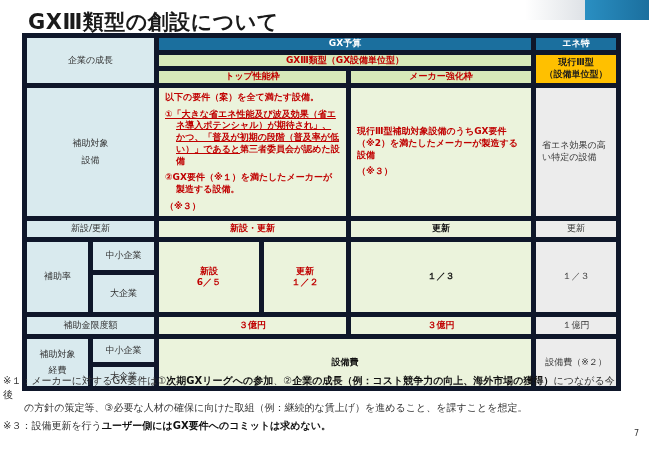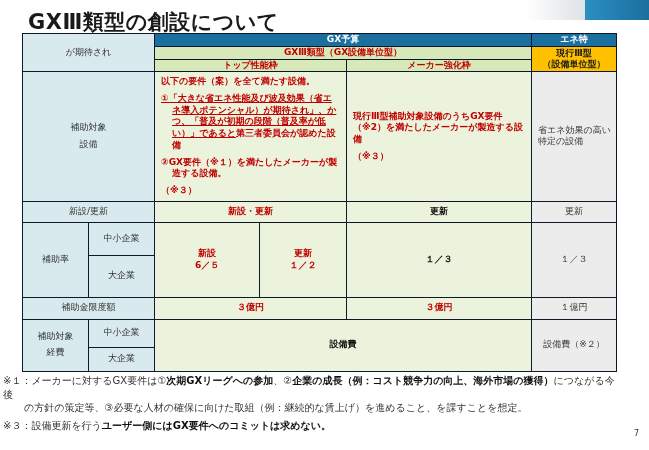--- a/index.html
+++ b/index.html
@@ -4,21 +4,21 @@
 <style>
   * { box-sizing: border-box; margin: 0; padding: 0; }
   html, body { width: 649px; height: 450px; overflow: hidden; background: #ffffff; }
   body { position: relative; font-family: "DejaVu Sans", "Liberation Sans", sans-serif; color: #222; }
 
   .title { position: absolute; left: 28px; top: 8px; font-size: 21px; font-weight: bold; color: #1a1a1a; letter-spacing: 0.5px; }
   .brand-fade { position: absolute; left: 525px; top: 0; width: 70px; height: 20px; background: linear-gradient(to right, #ffffff, #d9dde2); }
   .brand-block { position: absolute; left: 585px; top: 0; width: 64px; height: 20px; background: linear-gradient(to right, #2a8fc2, #1b6f9e); }
 
   table.main { position: absolute; left: 22px; top: 33px; border-collapse: collapse; table-layout: fixed; width: 594px; }
-  table.main td { border: 1px solid #0f172a; text-align: center; vertical-align: middle; font-size: 9px; line-height: 1.3; padding: 0 2px; }
+  table.main td { border: 5px solid #0f172a; text-align: center; vertical-align: middle; font-size: 9px; line-height: 1.3; padding: 0 2px; }
 
   .c-label { background: #d9eaee; color: #333; font-weight: normal; }
   .c-gx { background: #ebf3dc; }
   .c-ene { background: #ececec; color: #333; }
   .c-head-blue { background: #1b6f9e; color: #ffffff; font-weight: bold; }
   .c-head-green { background: #d7e9b9; color: #c00000; font-weight: bold; margin-top: 16px; }
   .c-orange { background: #ffc000; color: #1a1a1a; font-weight: bold; }
   .red { color: #c00000; font-weight: bold; }
   .bold { font-weight: bold; color: #111; }
 
@@ -46,21 +46,21 @@
     <col style="width:66px">
       <col style="width:66px">
     <col style="width:105px">
       <col style="width:87px">
       <col style="width:185px">
     <col style="width:85px">
   </colgroup>
 
   <tbody>
       <tr style="height:13px">
-    <td class="c-label" rowspan="3" colspan="2">が期待され</td>
+    <td class="c-label" rowspan="3" colspan="2">企業の成長</td>
     <td class="c-head-blue" colspan="3">GX予算</td>
     <td class="c-head-blue">エネ特</td>
   </tr>
   <tr style="height:10px">
     <td class="c-head-green" colspan="3">GXⅢ類型（GX設備単位型）</td>
     <td class="c-orange" rowspan="2">
       <div>現行Ⅲ型</div>
       <div>（設備単位型）</div>
     </td>
   </tr>

